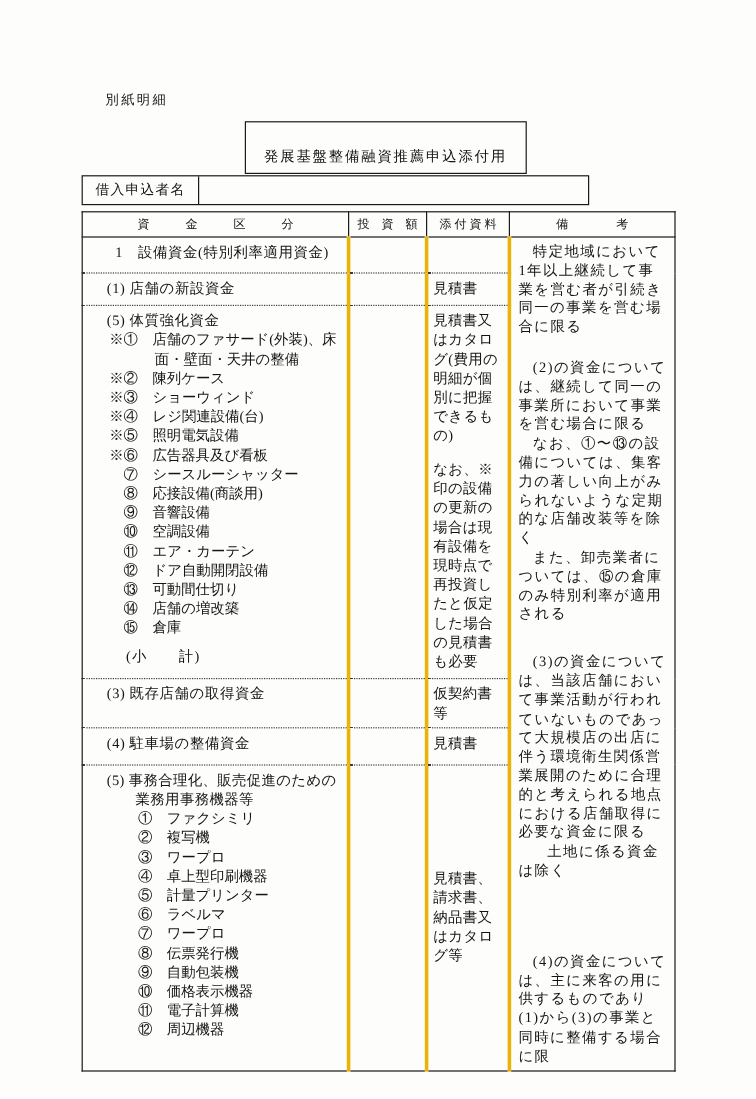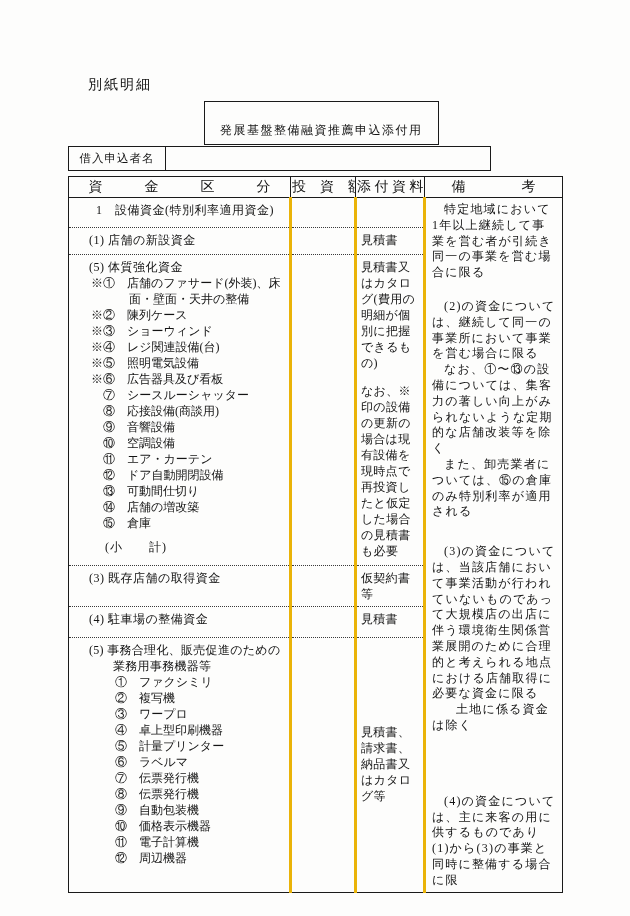--- a/index.html
+++ b/index.html
@@ -1,36 +1,36 @@
 <!DOCTYPE html>
 <html><head>
 <meta charset="utf-8">
 <style>
   * { margin:0; padding:0; box-sizing:border-box; }
   html,body { background:#e9e9e9; }
   body { font-family:"Liberation Serif","DejaVu Serif",serif; color:#141414; }
   .page { position:relative; width:630px; height:916px; background:#fdfdfc; margin:0 auto; overflow:hidden; }
 
-  .corner-note { position:absolute; left:88px; top:76px; font-size:14px; letter-spacing:2px; }
+  .corner-note { position:absolute; left:88px; top:76px; font-size:11px; letter-spacing:2px; }
 
   .title-box { position:absolute; left:204px; top:101px; border:1px solid #1a1a1a;
                padding:20px 15px 5px; font-size:12px; letter-spacing:1.5px; background:#fdfdfc; }
 
   .applicant { position:absolute; left:68px; top:146px; width:423px; height:25px;
                border:1px solid #1a1a1a; display:flex; }
   .applicant-label { width:97px; border-right:1px solid #1a1a1a; display:flex;
                      align-items:center; justify-content:center; font-size:11.5px; letter-spacing:1px; }
   .applicant-value { flex:1; }
 
   table.main { position:absolute; left:68px; top:176px; width:494px;
                border-collapse:collapse; table-layout:fixed; font-size:12px;
                border:1.5px solid #1a1a1a; }
   col.c-cat{width:222px} col.c-amt{width:65px} col.c-doc{width:69px} col.c-rem{width:138px}
 
-  th { font-weight:normal; font-size:14px; border:1px solid #1a1a1a; height:21px;
+  th { font-weight:normal; font-size:10px; border:1px solid #1a1a1a; height:21px;
        padding:1px; text-align:center; white-space:nowrap; overflow:hidden; }
 
   td { vertical-align:top; line-height:16px; }
   td.cat { padding:4px 4px 4px 6px; }
   td.amt, td.doc, td.rem { border-left:3px solid #eab308; }
   td.doc { padding:4px 3px 4px 4px; }
   td.amt { padding:4px 3px; }
   td.rem { padding:4px 5px 4px 6px; }
 
   tr.rb > td.cat, tr.rb > td.amt, tr.rb > td.doc { border-bottom:1px dotted #3a3a3a; }
@@ -165,21 +165,21 @@
       <tr class="h5">
         <td class="cat">
           <div class="t5">(5) 事務合理化、販売促進のための業務用事務機器等</div>
           <div class="lst5">
             <div class="li">①　ファクシミリ</div>
             <div class="li">②　複写機</div>
             <div class="li">③　ワープロ</div>
             <div class="li">④　卓上型印刷機器</div>
             <div class="li">⑤　計量プリンター</div>
             <div class="li">⑥　ラベルマ</div>
-            <div class="li">⑦　伝票発行機</div>
+            <div class="li">⑦　ワープロ</div>
             <div class="li">⑧　伝票発行機</div>
             <div class="li">⑨　自動包装機</div>
             <div class="li">⑩　価格表示機器</div>
             <div class="li">⑪　電子計算機</div>
             <div class="li">⑫　周辺機器</div>
           </div>
         </td>
         <td class="amt"></td>
         <td class="doc">
           <p class="doc-off">見積書、請求書、納品書又はカタログ等</p>

